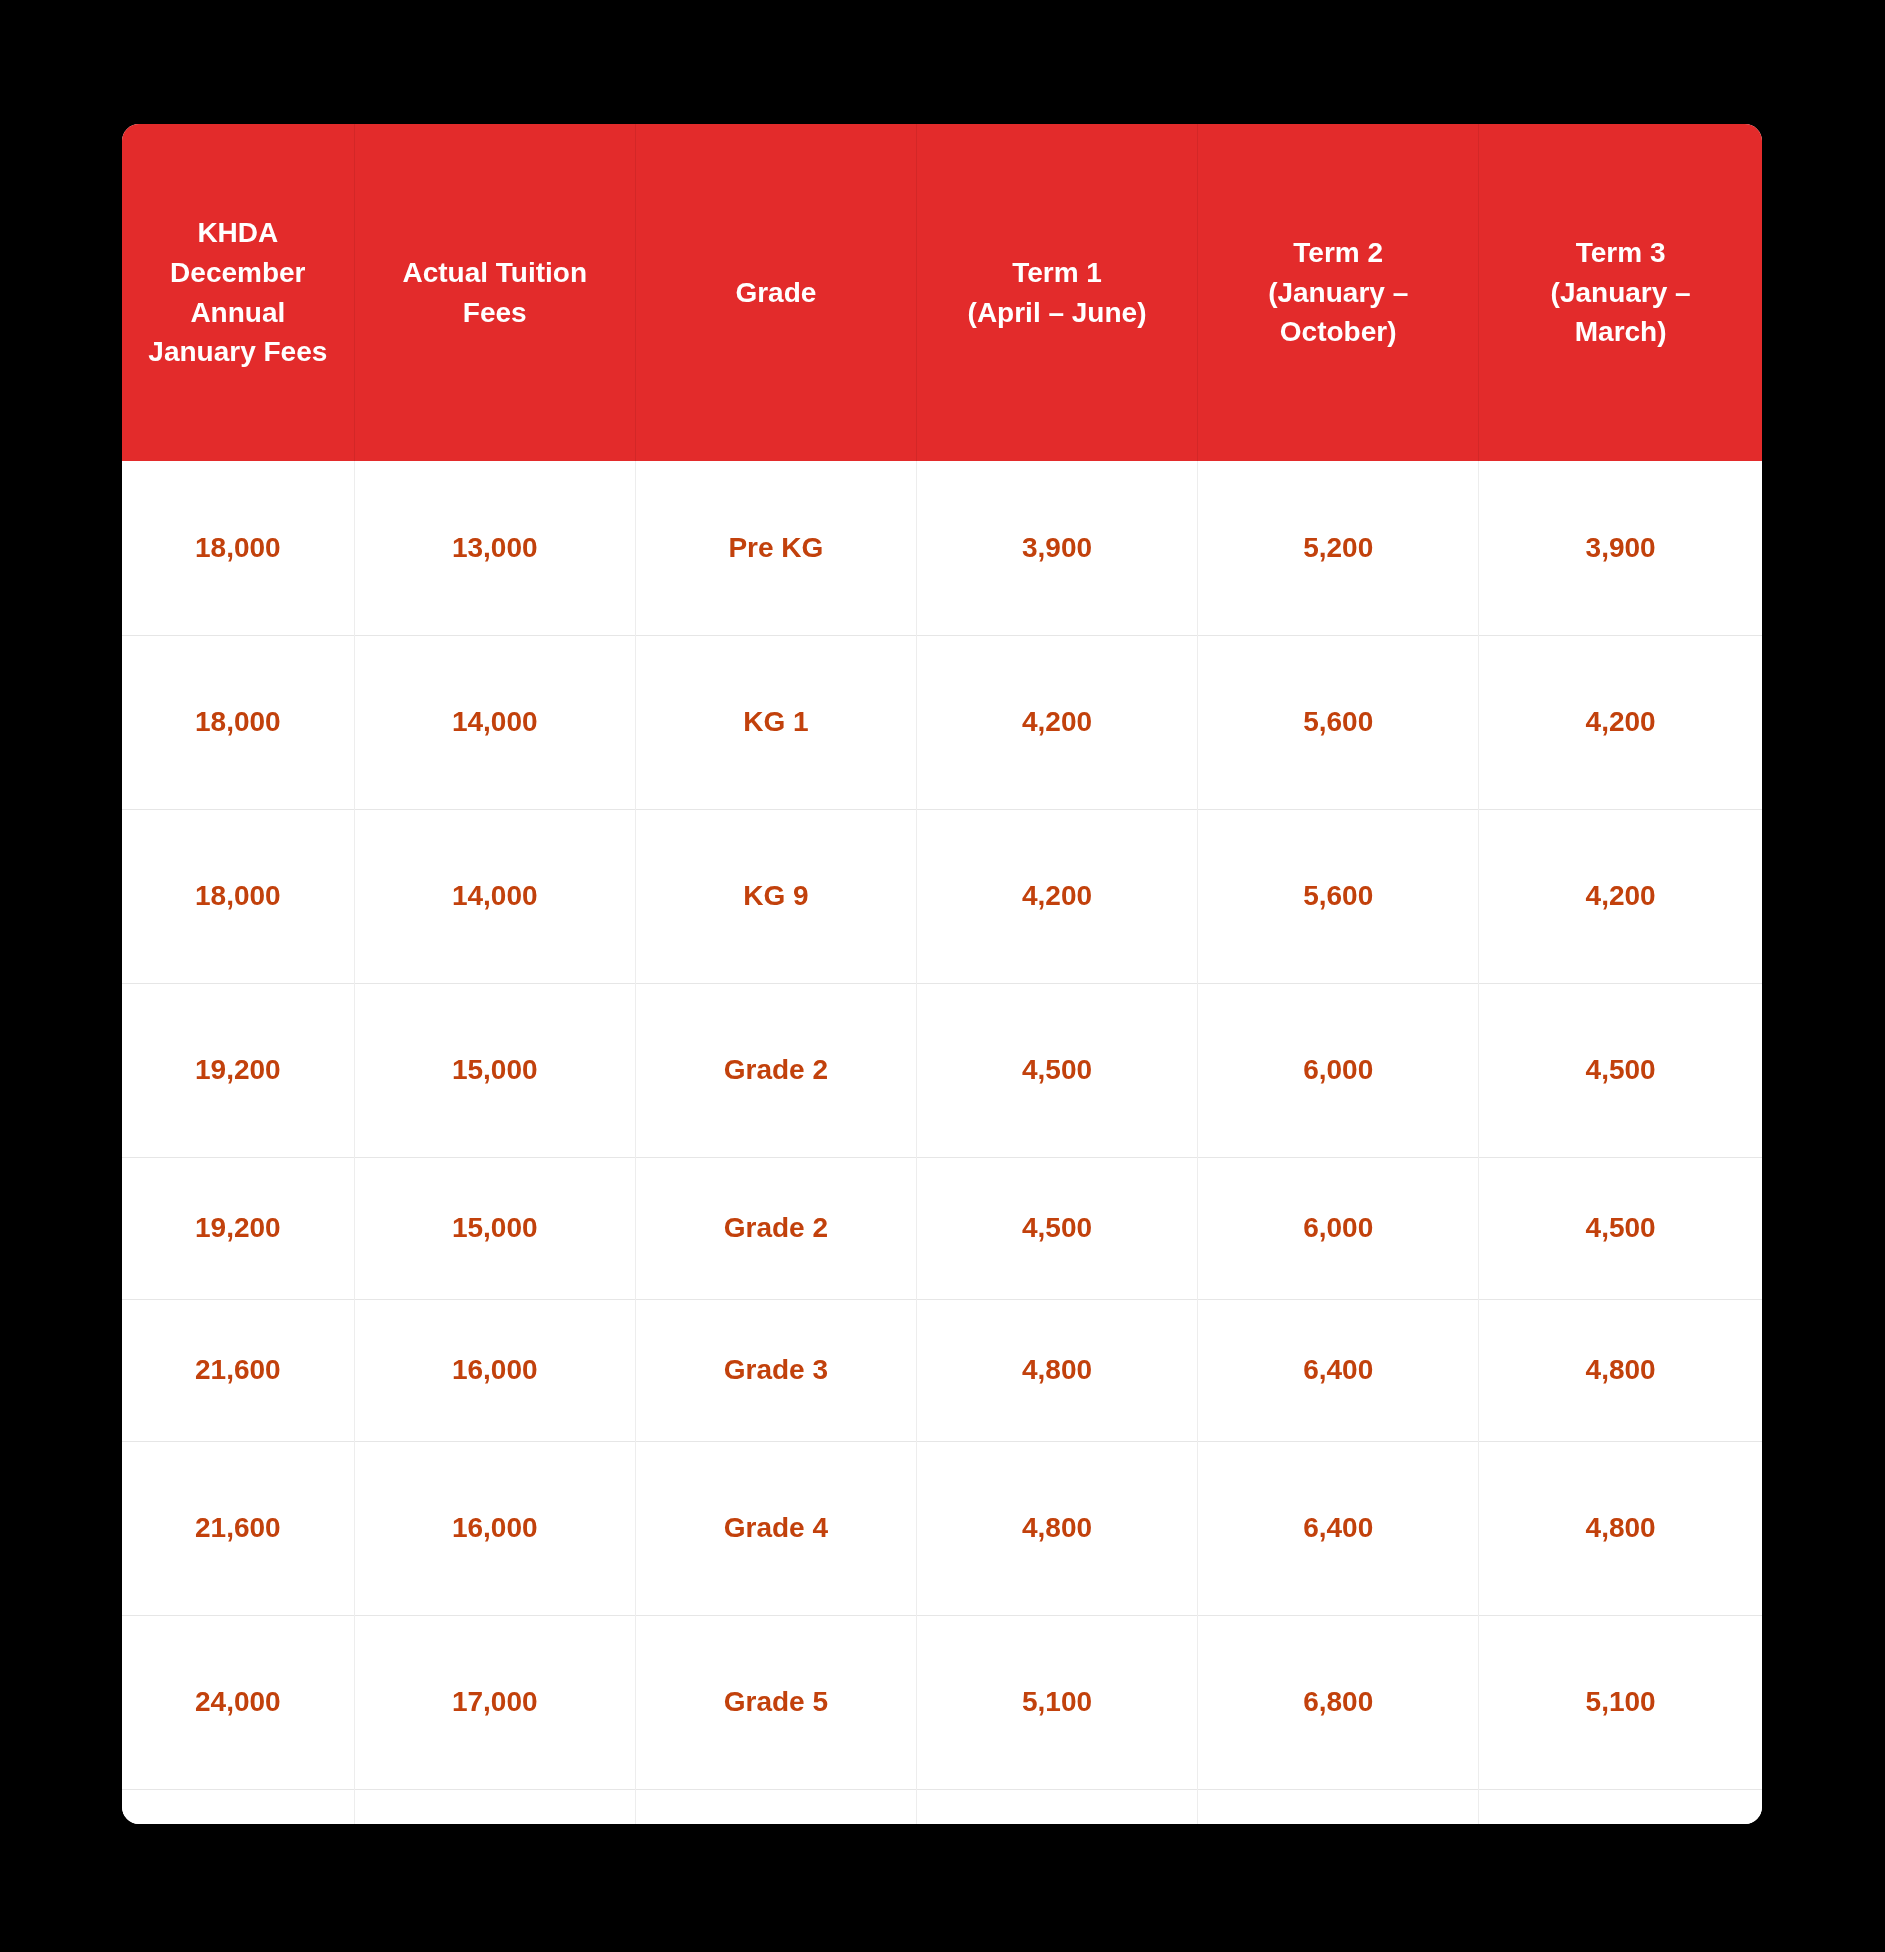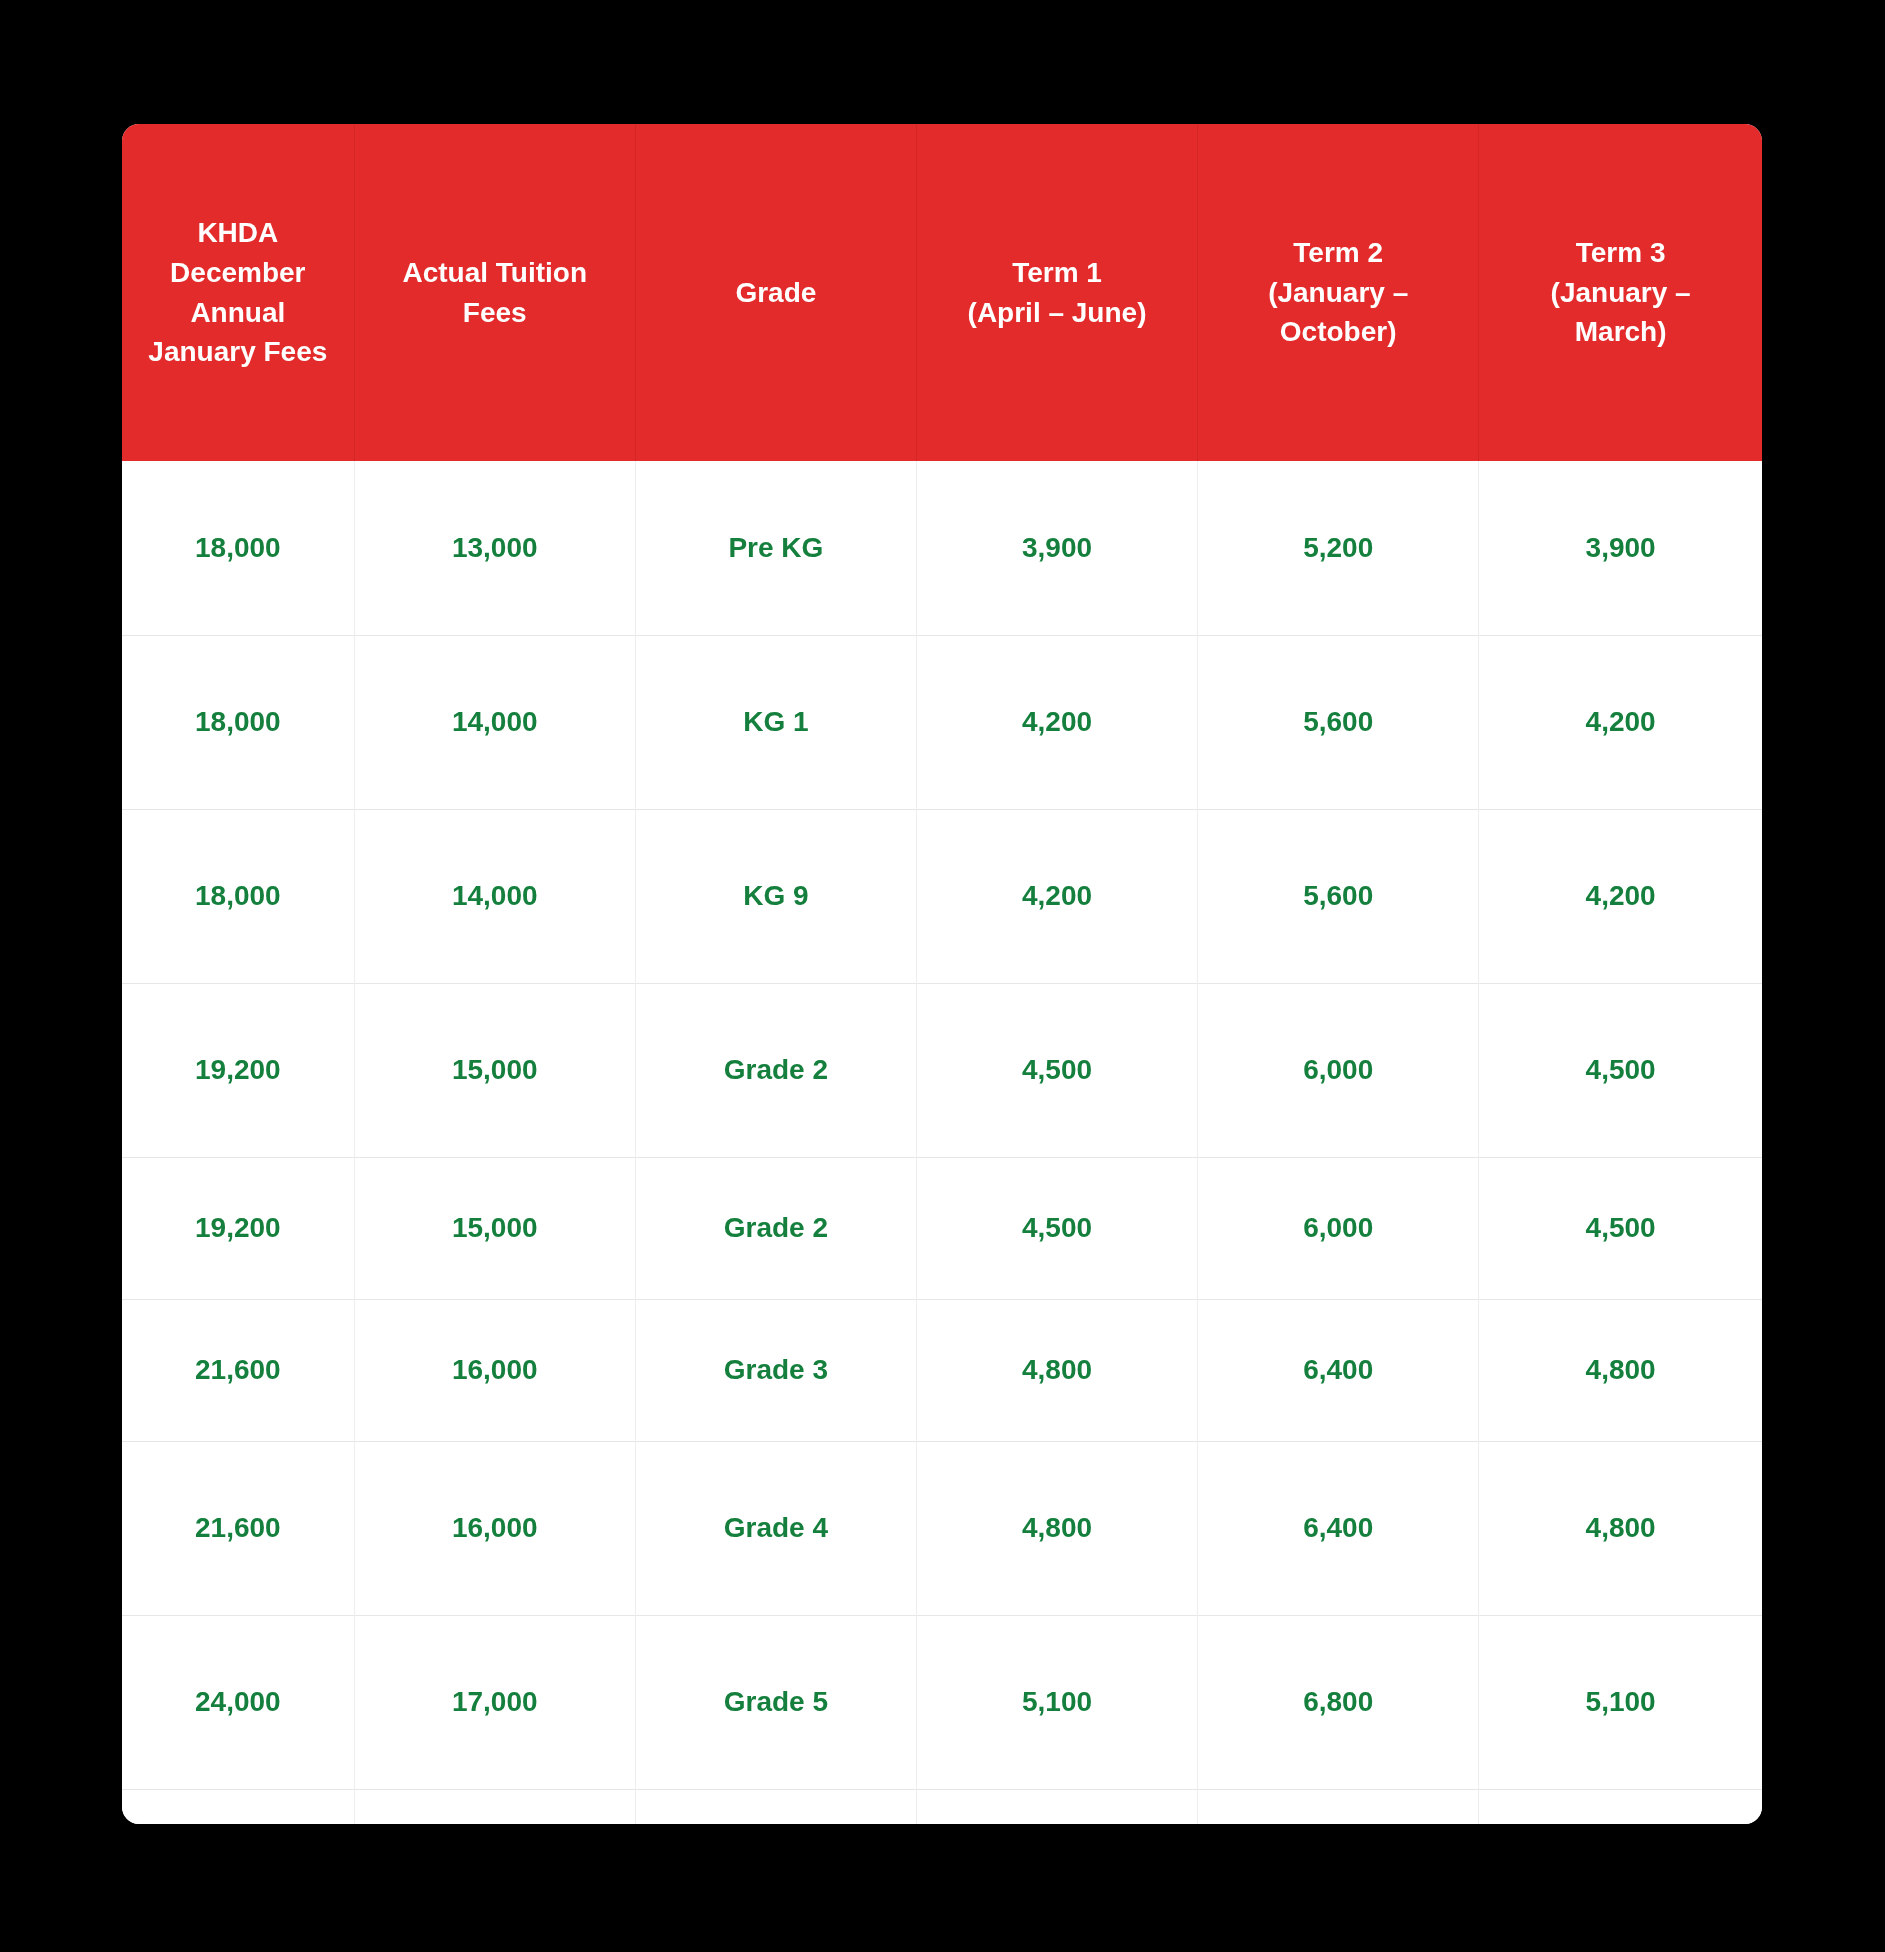--- a/index.html
+++ b/index.html
@@ -47,21 +47,21 @@
     text-align: center;
     vertical-align: middle;
     padding: 13.7px 10.7px;
     height: 337px;
     border-right: 0.8px solid rgba(0,0,0,0.07);
   }
   table.fee-table thead th:last-child { border-right: none; }
 
   table.fee-table tbody td {
     background: #ffffff;
-    color: #15803d;
+    color: #c2410c;
     font-size: 28px;
     font-weight: bold;
     text-align: center;
     vertical-align: middle;
     border-top: 1.5px solid #e6e6e6;
     border-right: 1.5px solid #ededed;
     padding: 7.6px 6.1px;
   }
   table.fee-table tbody td:last-child { border-right: none; }
 

